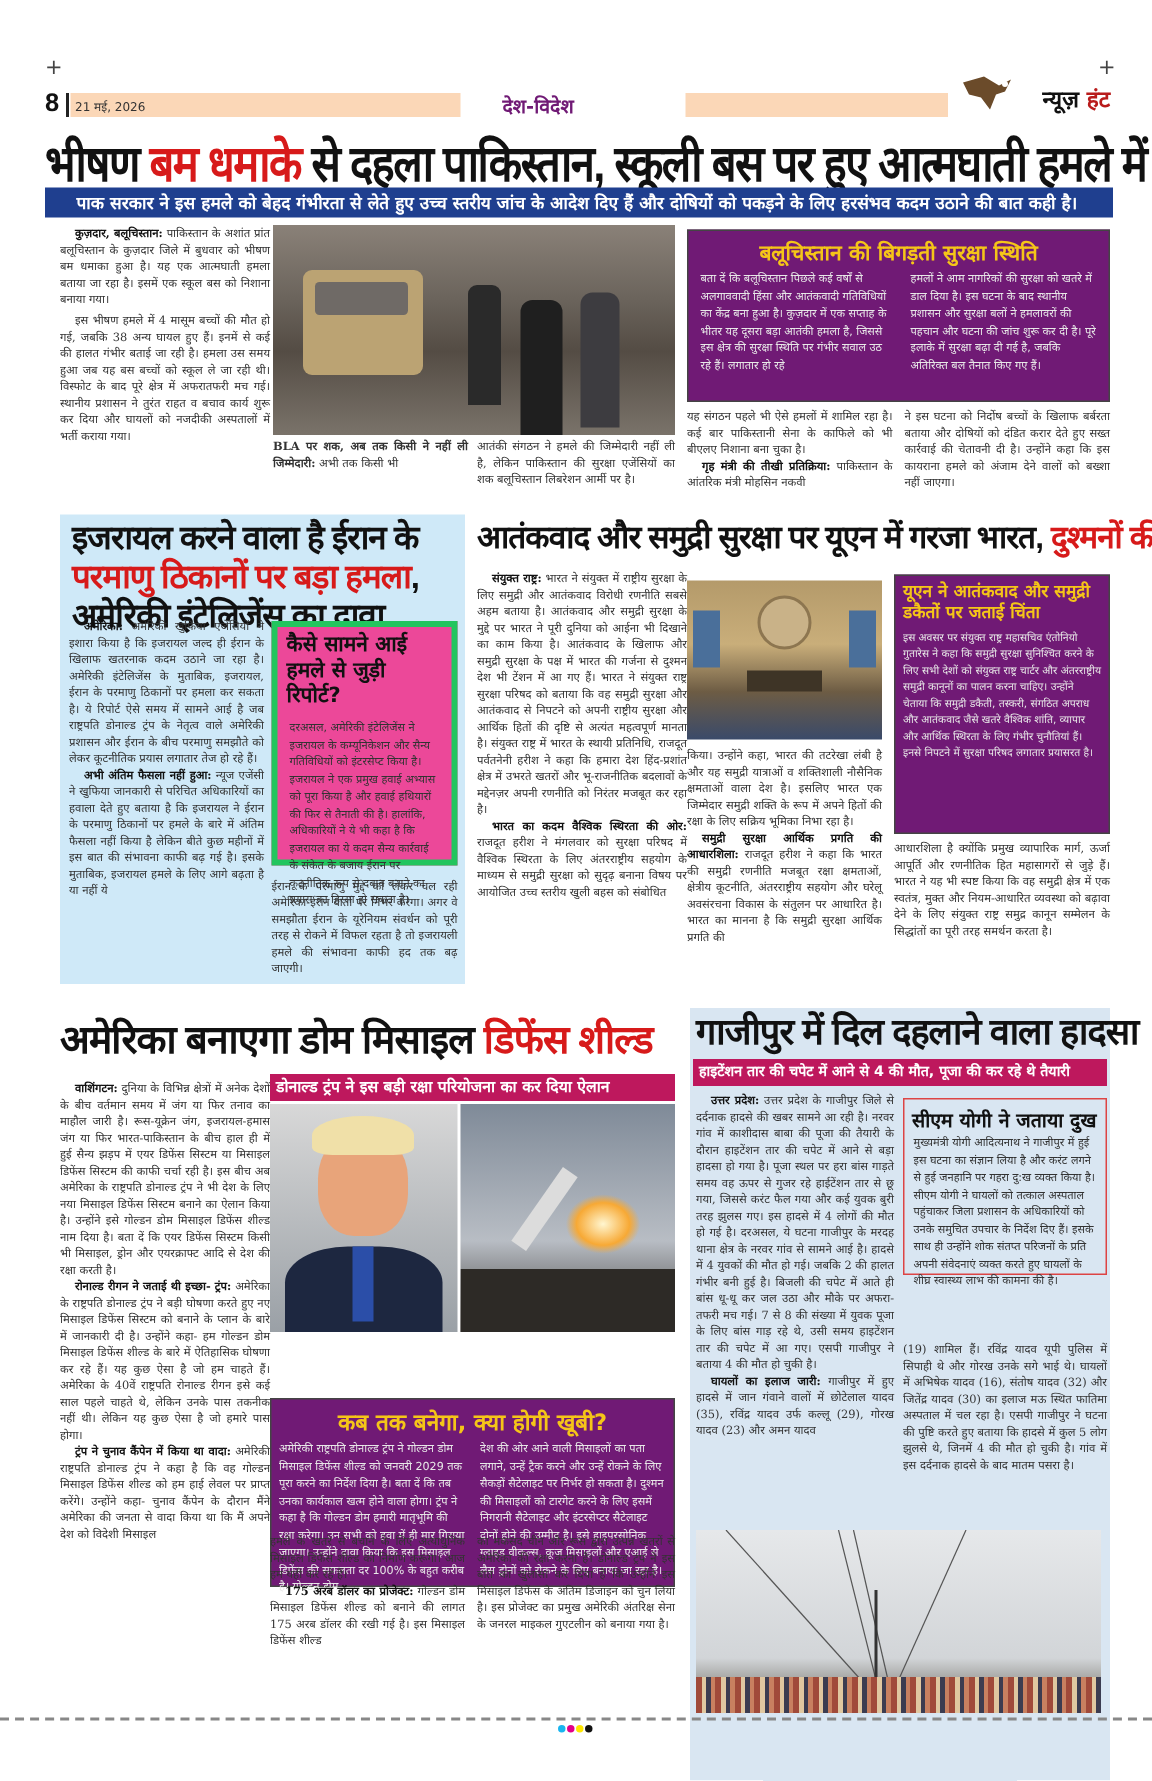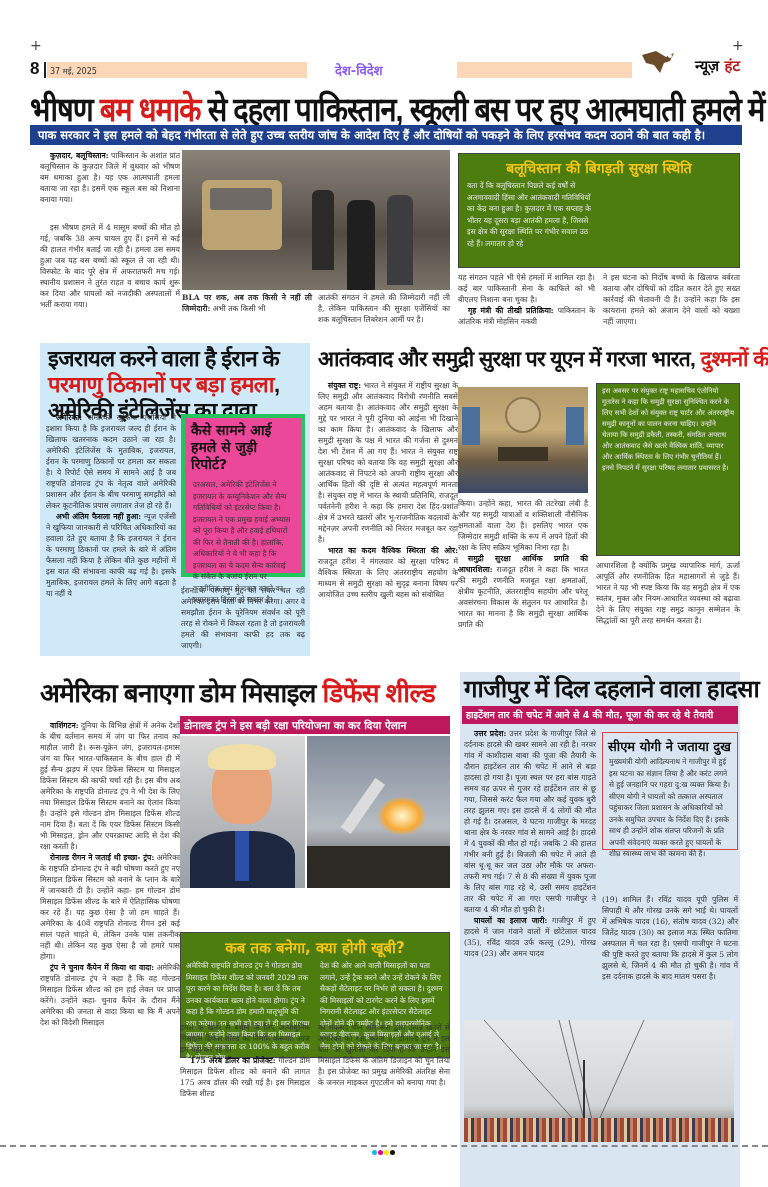--- a/index.html
+++ b/index.html
@@ -4,32 +4,32 @@
 <style>
 *{box-sizing:border-box;margin:0;padding:0}
 body{width:768px;height:1187px;background:#fff;font-family:"DejaVu Serif",serif;color:#222;position:relative;overflow:hidden}
 .abs{position:absolute}
 .reg{position:absolute;font-size:14px;color:#444;font-family:"DejaVu Sans",sans-serif;line-height:1}
 .hdr{position:absolute;left:30px;top:59px;width:710px;height:20px}
 .pgnum{position:absolute;left:0;top:0;font:bold 17px "Liberation Sans",sans-serif;color:#111}
 .pgbar{position:absolute;left:14px;top:3px;width:2px;height:16px;background:#222}
 .band{position:absolute;top:3px;height:16px;background:#fbd7b7}
 .date{position:absolute;left:20px;top:6px;font:8px "DejaVu Sans",sans-serif;color:#333}
-.section{position:absolute;left:305px;top:2px;font:bold 13px "DejaVu Sans",sans-serif;color:#8b5cf6}
+.section{position:absolute;left:305px;top:2px;font:bold 13px "DejaVu Sans",sans-serif;color:#701a75}
 .logo{position:absolute;right:0;top:-4px;font:bold 15px "DejaVu Sans",sans-serif;color:#111}
 .logo .r{color:#b91c1c}
 .bird{position:absolute;right:62px;top:-12px;width:38px;height:30px}
 .h1{position:absolute;left:30px;top:85px;width:712px;font:bold 29px "Liberation Sans",sans-serif;letter-spacing:-1px;color:#111;white-space:nowrap;transform:scaleY(1.15);transform-origin:top left}
 .red{color:#d71a1a}
-.strap{position:absolute;left:30px;top:125px;width:712px;height:20px;background:#1f3f8f;color:#fff;font:bold 11.5px "DejaVu Sans",sans-serif;line-height:20px;padding-left:8px;white-space:nowrap;overflow:hidden}
+.strap{position:absolute;left:30px;top:125px;width:712px;height:20px;background:#1f3f8f;color:#fff;font:bold 11.5px "DejaVu Sans",sans-serif;line-height:20px;padding-left:21px;white-space:nowrap;overflow:hidden}
 .txt{font:7.6px/11px "DejaVu Serif",serif;color:#333;text-align:justify}
 .txt p{text-indent:10px}
 .txt b{color:#111}
 .photo{position:absolute;overflow:hidden}
-.darkbox{position:absolute;background:#4d7c0f;color:#eee;border:1px solid #444}
+.darkbox{position:absolute;background:#701a75;color:#eee;border:1px solid #444}
 .darkbox .t{font:bold 14px "DejaVu Sans",sans-serif;color:#f5c518;text-align:center;padding-top:4px}
 .darkbox .body{font:7.4px/11.5px "DejaVu Sans",sans-serif;color:#e8e8e8;padding:3px 8px}
 .cap{font:7.6px/11px "DejaVu Serif",serif;color:#333;text-align:justify}
 .bluepanel{position:absolute;left:40px;top:343px;width:270px;height:313px;background:#cfe9f8}
 .grnbox{position:absolute;border:4px solid #22c55e;background:#ec4899}
 .grnbox .t{font:bold 14px/17px "DejaVu Sans",sans-serif;color:#111;padding:4px 6px}
 .grnbox .body{font:7.4px/11.5px "DejaVu Sans",sans-serif;color:#333;padding:2px 8px}
 .h2{position:absolute;font:bold 22px/26px "Liberation Sans",sans-serif;color:#111;letter-spacing:-0.6px}
 .ltblue{position:absolute;left:460px;top:672px;width:280px;height:515px;background:#d9e6f2}
 .bluebar{position:absolute;background:#be185d;color:#fff;font:bold 10.5px "DejaVu Sans",sans-serif;line-height:18px;white-space:nowrap;overflow:hidden;padding-left:4px}
@@ -43,51 +43,52 @@
 <body>
 
 <div class="reg" style="left:30px;top:38px">+</div>
 <div class="reg" style="left:732px;top:38px">+</div>
 
 <div class="hdr">
   <div class="pgnum">8</div>
   <div class="pgbar"></div>
   <div class="band" style="left:17px;width:260px"></div>
   <div class="band" style="left:427px;width:175px"></div>
-  <div class="date">37 मई, 2025</div>
+  <div class="date">21 मई, 2026</div>
   <div class="section">देश-विदेश</div>
   <svg class="bird" viewBox="0 0 38 30">
     <path d="M2 8 L16 4 L26 10 L34 6 L30 14 L24 16 L20 26 L14 18 L6 16 Z" fill="#6b4b2a"></path>
     <circle cx="30" cy="9" r="2" fill="#fff"></circle>
   </svg>
   <div class="logo"><span>न्यूज़</span> <span class="r">हंट</span></div>
 </div>
 
 <div class="h1"><span>भीषण </span><span class="red">बम धमाके</span><span> से दहला पाकिस्तान, स्कूली बस पर हुए आत्मघाती हमले में </span></div>
 <div class="strap">पाक सरकार ने इस हमले को बेहद गंभीरता से लेते हुए उच्च स्तरीय जांच के आदेश दिए हैं और दोषियों को पकड़ने के लिए हरसंभव कदम उठाने की बात कही है।</div>
 
 <div class="abs txt" style="left:40px;top:150px;width:140px">
   <p><b>कुज़दार, बलूचिस्तान:</b><span> पाकिस्तान के अशांत प्रांत बलूचिस्तान के कुज़दार जिले में बुधवार को भीषण बम धमाका हुआ है। यह एक आत्मघाती हमला बताया जा रहा है। इसमें एक स्कूल बस को निशाना बनाया गया।</span></p>
-  <p style="margin-top:17px"><span>इस भीषण हमले में 4 मासूम बच्चों की मौत हो गई, जबकि 38 अन्य घायल हुए हैं। इनमें से कई की हालत गंभीर बताई जा रही है। हमला उस समय हुआ जब यह बस बच्चों को स्कूल ले जा रही थी। विस्फोट के बाद पूरे क्षेत्र में अफरातफरी मच गई। स्थानीय प्रशासन ने तुरंत राहत व बचाव कार्य शुरू कर दिया और घायलों को नजदीकी अस्पतालों में भर्ती कराया गया।</span></p>
+  <p style="margin-top:3px"><span>इस भीषण हमले में 4 मासूम बच्चों की मौत हो गई, जबकि 38 अन्य घायल हुए हैं। इनमें से कई की हालत गंभीर बताई जा रही है। हमला उस समय हुआ जब यह बस बच्चों को स्कूल ले जा रही थी। विस्फोट के बाद पूरे क्षेत्र में अफरातफरी मच गई। स्थानीय प्रशासन ने तुरंत राहत व बचाव कार्य शुरू कर दिया और घायलों को नजदीकी अस्पतालों में भर्ती कराया गया।</span></p>
 </div>
 
 <div class="photo" style="left:182px;top:150px;width:268px;height:140px;background:linear-gradient(180deg,#8a8178 0%,#6b645c 35%,#544c44 60%,#7a736a 100%)">
   <div class="abs" style="left:20px;top:30px;width:80px;height:70px;background:#bba373;border-radius:6px"></div>
   <div class="abs" style="left:28px;top:38px;width:62px;height:22px;background:#6f6a66;border-radius:3px"></div>
   <div class="abs" style="left:130px;top:40px;width:22px;height:80px;background:#2a2a2a;border-radius:6px 6px 0 0"></div>
   <div class="abs" style="left:165px;top:50px;width:28px;height:90px;background:#1f1f1f;border-radius:8px 8px 0 0"></div>
   <div class="abs" style="left:205px;top:45px;width:26px;height:90px;background:#3d3c40;border-radius:8px 8px 0 0"></div>
 </div>
 <div class="abs cap" style="left:182px;top:292px;width:130px"><b>BLA पर शक, अब तक किसी ने नहीं ली जिम्मेदारी:</b><span> अभी तक किसी भी</span></div>
 <div class="abs cap" style="left:318px;top:292px;width:132px">आतंकी संगठन ने हमले की जिम्मेदारी नहीं ली है, लेकिन पाकिस्तान की सुरक्षा एजेंसियों का शक बलूचिस्तान लिबरेशन आर्मी पर है।</div>
 
 <div class="darkbox" style="left:458px;top:153px;width:282px;height:115px">
   <div class="t">बलूचिस्तान की बिगड़ती सुरक्षा स्थिति</div>
   <div style="display:flex">
     <div class="body" style="width:50%">बता दें कि बलूचिस्तान पिछले कई वर्षों से अलगाववादी हिंसा और आतंकवादी गतिविधियों का केंद्र बना हुआ है। कुज़दार में एक सप्ताह के भीतर यह दूसरा बड़ा आतंकी हमला है, जिससे इस क्षेत्र की सुरक्षा स्थिति पर गंभीर सवाल उठ रहे हैं। लगातार हो रहे</div>
+    <div class="body" style="width:50%">हमलों ने आम नागरिकों की सुरक्षा को खतरे में डाल दिया है। इस घटना के बाद स्थानीय प्रशासन और सुरक्षा बलों ने हमलावरों की पहचान और घटना की जांच शुरू कर दी है। पूरे इलाके में सुरक्षा बढ़ा दी गई है, जबकि अतिरिक्त बल तैनात किए गए हैं।</div>
   </div>
 </div>
 <div class="abs txt" style="left:458px;top:272px;width:137px">
   <span>यह संगठन पहले भी ऐसे हमलों में शामिल रहा है। कई बार पाकिस्तानी सेना के काफिले को भी बीएलए निशाना बना चुका है।</span>
   <p><b>गृह मंत्री की तीखी प्रतिक्रिया:</b><span> पाकिस्तान के आंतरिक मंत्री मोहसिन नकवी</span></p>
 </div>
 <div class="abs txt" style="left:603px;top:272px;width:137px">ने इस घटना को निर्दोष बच्चों के खिलाफ बर्बरता बताया और दोषियों को दंडित करार देते हुए सख्त कार्रवाई की चेतावनी दी है। उन्होंने कहा कि इस कायराना हमले को अंजाम देने वालों को बख्शा नहीं जाएगा।</div>
 
 <div class="bluepanel"></div>
 <div class="h2" style="left:48px;top:346px;width:260px"><span>इजरायल करने वाला है ईरान के </span><span class="red">परमाणु ठिकानों पर बड़ा हमला</span><span>, अमेरिकी इंटेलिजेंस का दावा</span></div>
@@ -110,20 +111,21 @@
   <div class="abs" style="left:47px;top:10px;width:36px;height:36px;border-radius:50%;background:#c9b288;border:2px solid #8d7650"></div>
   <div class="abs" style="left:4px;top:20px;width:18px;height:38px;background:#4a6f9a"></div>
   <div class="abs" style="left:108px;top:20px;width:18px;height:38px;background:#4a6f9a"></div>
   <div class="abs" style="left:40px;top:60px;width:50px;height:14px;background:#3e3426"></div>
 </div>
 <div class="abs txt" style="left:458px;top:498px;width:130px">
   <p style="text-indent:0"><span>किया। उन्होंने कहा, भारत की तटरेखा लंबी है और यह समुद्री यात्राओं व शक्तिशाली नौसैनिक क्षमताओं वाला देश है। इसलिए भारत एक जिम्मेदार समुद्री शक्ति के रूप में अपने हितों की रक्षा के लिए सक्रिय भूमिका निभा रहा है।</span></p>
   <p><b>समुद्री सुरक्षा आर्थिक प्रगति की आधारशिला:</b><span> राजदूत हरीश ने कहा कि भारत की समुद्री रणनीति मजबूत रक्षा क्षमताओं, क्षेत्रीय कूटनीति, अंतरराष्ट्रीय सहयोग और घरेलू अवसंरचना विकास के संतुलन पर आधारित है। भारत का मानना है कि समुद्री सुरक्षा आर्थिक प्रगति की</span></p>
 </div>
 <div class="darkbox" style="left:596px;top:383px;width:144px;height:173px">
+  <div class="t" style="text-align:left;padding:3px 5px;font-size:11.5px;line-height:14px">यूएन ने आतंकवाद और समुद्री डकैतों पर जताई चिंता</div>
   <div class="body" style="padding:2px 5px;font-size:7px;line-height:11px">इस अवसर पर संयुक्त राष्ट्र महासचिव एंतोनियो गुतारेस ने कहा कि समुद्री सुरक्षा सुनिश्चित करने के लिए सभी देशों को संयुक्त राष्ट्र चार्टर और अंतरराष्ट्रीय समुद्री कानूनों का पालन करना चाहिए। उन्होंने चेताया कि समुद्री डकैती, तस्करी, संगठित अपराध और आतंकवाद जैसे खतरे वैश्विक शांति, व्यापार और आर्थिक स्थिरता के लिए गंभीर चुनौतियां हैं। इनसे निपटने में सुरक्षा परिषद लगातार प्रयासरत है।</div>
 </div>
 <div class="abs txt" style="left:596px;top:560px;width:144px">आधारशिला है क्योंकि प्रमुख व्यापारिक मार्ग, ऊर्जा आपूर्ति और रणनीतिक हित महासागरों से जुड़े हैं। भारत ने यह भी स्पष्ट किया कि वह समुद्री क्षेत्र में एक स्वतंत्र, मुक्त और नियम-आधारित व्यवस्था को बढ़ावा देने के लिए संयुक्त राष्ट्र समुद्र कानून सम्मेलन के सिद्धांतों का पूरी तरह समर्थन करता है।</div>
 
 <div class="h2" style="left:40px;top:680px;width:420px;font-size:26px;white-space:nowrap"><span>अमेरिका बनाएगा डोम मिसाइल </span><span class="red">डिफेंस शील्ड</span></div>
 <div class="abs txt" style="left:40px;top:720px;width:140px">
   <p><b>वाशिंगटन:</b><span> दुनिया के विभिन्न क्षेत्रों में अनेक देशों के बीच वर्तमान समय में जंग या फिर तनाव का माहौल जारी है। रूस-यूक्रेन जंग, इजरायल-हमास जंग या फिर भारत-पाकिस्तान के बीच हाल ही में हुई सैन्य झड़प में एयर डिफेंस सिस्टम या मिसाइल डिफेंस सिस्टम की काफी चर्चा रही है। इस बीच अब अमेरिका के राष्ट्रपति डोनाल्ड ट्रंप ने भी देश के लिए नया मिसाइल डिफेंस सिस्टम बनाने का ऐलान किया है। उन्होंने इसे गोल्डन डोम मिसाइल डिफेंस शील्ड नाम दिया है। बता दें कि एयर डिफेंस सिस्टम किसी भी मिसाइल, ड्रोन और एयरक्राफ्ट आदि से देश की रक्षा करती है।</span></p>
   <p><b>रोनाल्ड रीगन ने जताई थी इच्छा- ट्रंप:</b><span> अमेरिका के राष्ट्रपति डोनाल्ड ट्रंप ने बड़ी घोषणा करते हुए नए मिसाइल डिफेंस सिस्टम को बनाने के प्लान के बारे में जानकारी दी है। उन्होंने कहा- हम गोल्डन डोम मिसाइल डिफेंस शील्ड के बारे में ऐतिहासिक घोषणा कर रहे हैं। यह कुछ ऐसा है जो हम चाहते हैं। अमेरिका के 40वें राष्ट्रपति रोनाल्ड रीगन इसे कई साल पहले चाहते थे, लेकिन उनके पास तकनीक नहीं थी। लेकिन यह कुछ ऐसा है जो हमारे पास होगा।</span></p>
   <p><b>ट्रंप ने चुनाव कैंपेन में किया था वादा:</b><span> अमेरिकी राष्ट्रपति डोनाल्ड ट्रंप ने कहा है कि वह गोल्डन मिसाइल डिफेंस शील्ड को हम हाई लेवल पर प्राप्त करेंगे। उन्होंने कहा- चुनाव कैंपेन के दौरान मैंने अमेरिका की जनता से वादा किया था कि मैं अपने देश को विदेशी मिसाइल</span></p>
 </div>

